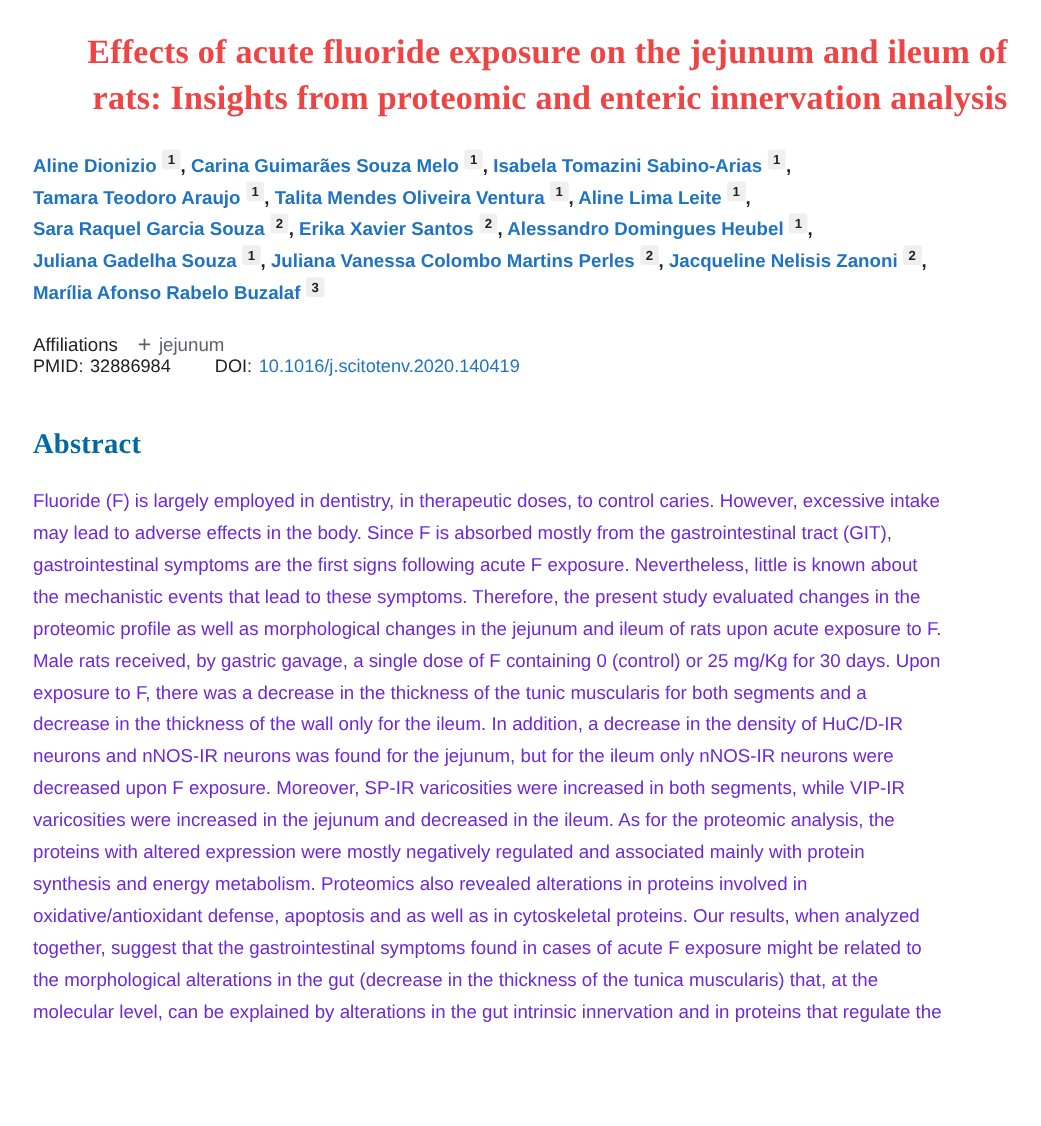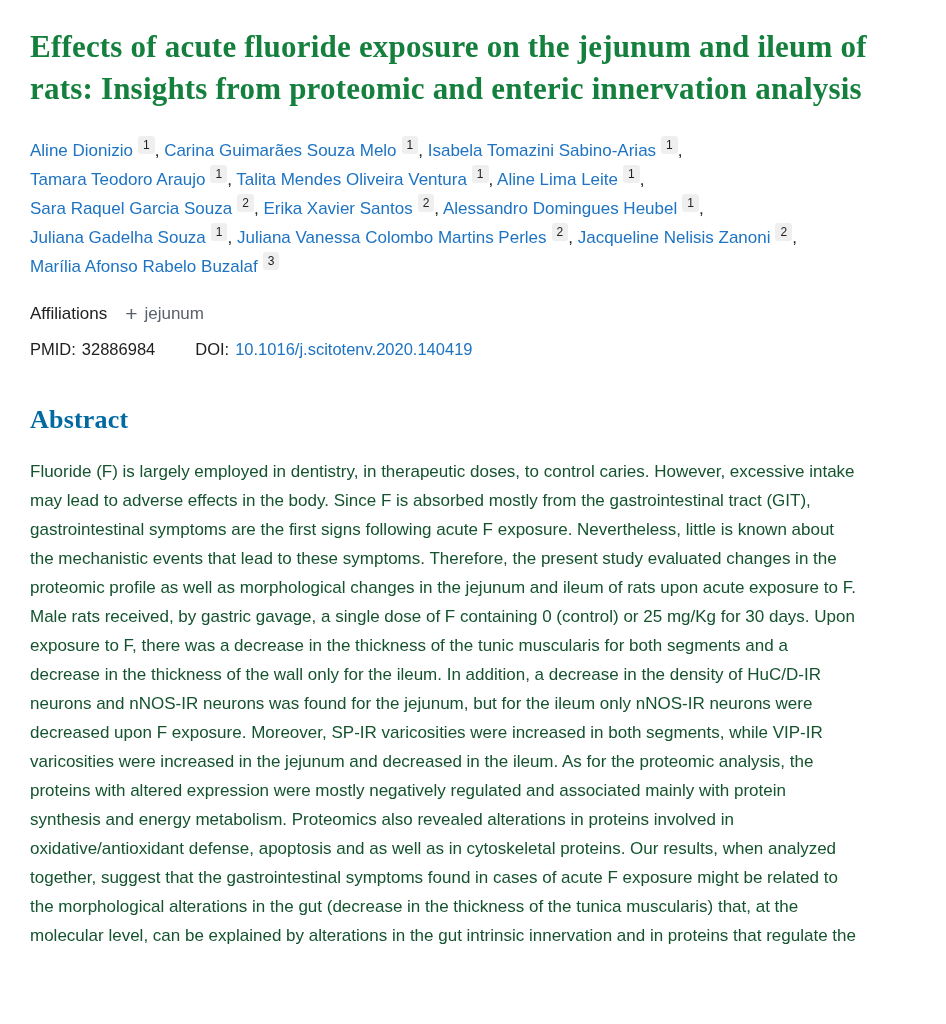--- a/index.html
+++ b/index.html
@@ -12,30 +12,32 @@
     color: #212121;
   }
   .page {
     padding: 26px 30px 0 30px;
   }
   h1.article-title {
     font-family: "Liberation Serif", "DejaVu Serif", serif;
     font-weight: 700;
     font-size: 31px;
     line-height: 42px;
-    color: #15803d;
+    color: #ef4444;
     max-width: 890px;
     letter-spacing: 0.2px;
     margin-bottom: 26px;
+    text-align: right;
   }
   .authors {
     max-width: 840px;
     font-size: 17px;
     line-height: 29px;
     margin-bottom: 22px;
+    font-weight: bold;
   }
   .author-unit { white-space: nowrap; }
   .author-link {
     color: #1e73c3;
     text-decoration: none;
     cursor: pointer;
   }
   .sup-badge {
     display: inline-block;
     background: #efefef;
@@ -46,21 +48,21 @@
     border-radius: 3px;
     position: relative;
     top: -7px;
     margin-left: 5px;
   }
   .author-sep { color: #212121; }
   .affil-row {
     display: flex;
     align-items: center;
     font-size: 17px;
-    margin-bottom: 16px;
+    margin-bottom: 0;
   }
   .affil-label { color: #212121; }
   .expand-btn {
     display: inline-flex;
     align-items: center;
     gap: 7px;
     margin-left: 18px;
     color: #5b616b;
     font-size: 17px;
     background: none;
@@ -95,21 +97,21 @@
     font-size: 26px;
     color: #0369a1;
     margin-top: 46px;
     margin-bottom: 22px;
     letter-spacing: 0.2px;
   }
   .abstract-text {
     max-width: 828px;
     font-size: 17px;
     line-height: 29px;
-    color: #14532d;
+    color: #6d28d9;
   }
 </style>
 </head>
 <body>
 
 <div class="page">
 
   <h1 class="article-title">Effects of acute fluoride exposure on the jejunum and ileum of rats: Insights from proteomic and enteric innervation analysis</h1>
 
   <div class="authors"><span class="author-unit"><a class="author-link">Aline Dionizio</a><span class="sup-badge">1</span></span><span class="author-sep">, </span><span class="author-unit"><a class="author-link">Carina Guimarães Souza Melo</a><span class="sup-badge">1</span></span><span class="author-sep">, </span><span class="author-unit"><a class="author-link">Isabela Tomazini Sabino-Arias</a><span class="sup-badge">1</span></span><span class="author-sep">, </span><span class="author-unit"><a class="author-link">Tamara Teodoro Araujo</a><span class="sup-badge">1</span></span><span class="author-sep">, </span><span class="author-unit"><a class="author-link">Talita Mendes Oliveira Ventura</a><span class="sup-badge">1</span></span><span class="author-sep">, </span><span class="author-unit"><a class="author-link">Aline Lima Leite</a><span class="sup-badge">1</span></span><span class="author-sep">, </span><span class="author-unit"><a class="author-link">Sara Raquel Garcia Souza</a><span class="sup-badge">2</span></span><span class="author-sep">, </span><span class="author-unit"><a class="author-link">Erika Xavier Santos</a><span class="sup-badge">2</span></span><span class="author-sep">, </span><span class="author-unit"><a class="author-link">Alessandro Domingues Heubel</a><span class="sup-badge">1</span></span><span class="author-sep">, </span><span class="author-unit"><a class="author-link">Juliana Gadelha Souza</a><span class="sup-badge">1</span></span><span class="author-sep">, </span><span class="author-unit"><a class="author-link">Juliana Vanessa Colombo Martins Perles</a><span class="sup-badge">2</span></span><span class="author-sep">, </span><span class="author-unit"><a class="author-link">Jacqueline Nelisis Zanoni</a><span class="sup-badge">2</span></span><span class="author-sep">, </span><span class="author-unit"><a class="author-link">Marília Afonso Rabelo Buzalaf</a><span class="sup-badge">3</span></span></div>

